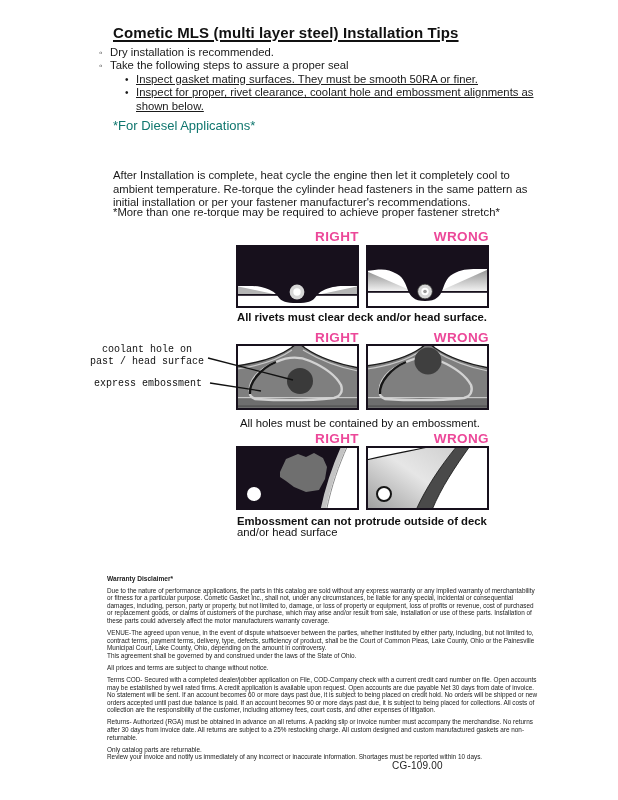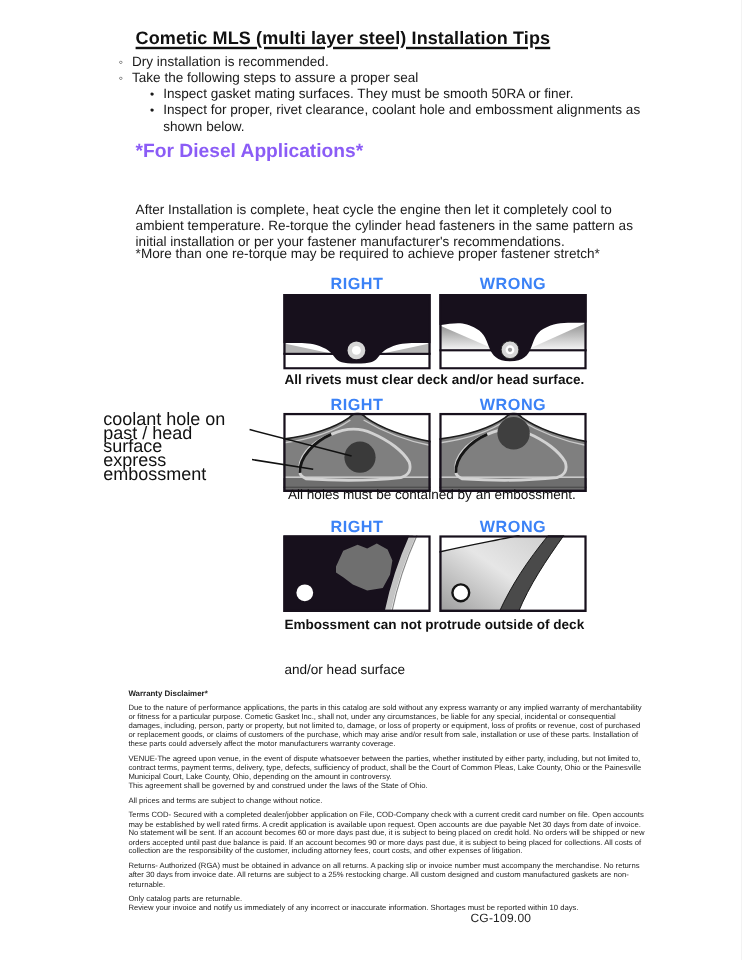--- a/index.html
+++ b/index.html
@@ -10,29 +10,29 @@
   }
   .abs{position:absolute;}
   .title{
     left:113px;top:24px;font-size:15px;font-weight:bold;
     text-decoration:underline;text-decoration-thickness:1.5px;text-underline-offset:2px;
     letter-spacing:.1px;color:#111;text-align:right;
   }
   .tips{left:99px;top:46px;list-style:none;margin:0;padding:0;font-size:11.3px;line-height:13.4px;width:470px;}
   .tips li{position:relative;padding-left:11px;}
   .tips li.b::before{content:"\25E6";position:absolute;left:0;top:0;font-size:10px;}
-  .tips li.sb{margin-left:26px;}
+  .tips li.sb{margin-left:26px;text-decoration:underline;}
   .tips li.sb::before{content:"\2022";position:absolute;left:0;top:0;font-size:10px;}
-  .h2{left:113px;top:118px;font-size:16px;font-weight:bold;color:#8b5cf6;}
+  .h2{left:113px;top:118px;font-size:13px;font-weight:normal;color:#0f766e;}
   .body-p{left:113px;width:432px;font-size:11.3px;line-height:13.6px;margin:0;}
-  .rw-label{top:auto;width:123px;text-align:center;font-size:13.5px;font-weight:bold;letter-spacing:.4px;color:#3b82f6;}
+  .rw-label{top:auto;width:123px;text-align:right;font-size:13.5px;font-weight:bold;letter-spacing:.4px;color:#ec4899;}
   .dbox{width:123px;}
   .dbox svg{display:block;}
   .caption{font-size:11.3px;line-height:12.5px;color:#111;}
-  .ann{font-size:15px;line-height:11.6px;text-align:left;color:#111;}
+  .ann{font-size:10px;line-height:11.6px;text-align:center;color:#111;font-family:Liberation Mono, monospace;}
   .leader{z-index:5;}
   .disc{left:107px;top:575px;width:431px;color:#222;}
   .disc h3{font-size:6.6px;margin:0 0 4.5px 0;}
   .disc p{font-size:6.4px;line-height:7.6px;margin:0 0 4.5px 0;white-space:pre-line;}
   .footer-code{left:392px;top:760px;font-size:10px;color:#232323;letter-spacing:.2px;}
 </style>
 </head>
 <body>
 
 <div class="page">
@@ -127,21 +127,21 @@
       <rect y="53" width="123" height="1.4" fill="#c9c9c9"></rect>
       <rect y="54.4" width="123" height="11.6" fill="#6e6e6e"></rect>
       <rect y="61.5" width="123" height="1.2" fill="#4f4f4f"></rect>
       <path d="M14,50 C12,38 21,26 40,18 C51,13 63,12 74,17 C88,23 100,32 105,41 C107,47 105,52 98,54 C70,57 35,56 19,55 C15,53 14,52 14,50 Z" fill="none" stroke="#d2d2d2" stroke-width="2.4"></path>
       <path d="M40,18 C26,24 13,37 14,50" fill="none" stroke="#161616" stroke-width="2.4"></path>
       <circle cx="62" cy="17" r="13.5" fill="#3f3f3f"></circle>
       <rect x="1" y="1" width="121" height="64" fill="none" stroke="#17101c" stroke-width="2"></rect>
     </svg>
   </div>
 
-  <div class="abs caption" style="left:240px;top:407px;text-align:right;">All holes must be contained by an embossment.</div>
+  <div class="abs caption" style="left:240px;top:417px;text-align:right;">All holes must be contained by an embossment.</div>
 
   <div class="abs rw-label" style="left:236px;top:431px;">RIGHT</div>
   <div class="abs rw-label" style="left:366px;top:431px;">WRONG</div>
 
   <div class="abs dbox" style="left:236px;top:446px;">
     <svg width="123" height="64" viewBox="0 0 123 64">
       <rect width="123" height="64" fill="#ffffff"></rect>
       <path d="M0,0 H108 C99,20 92,40 87,64 H0 Z" fill="#17101c"></path>
       <path d="M108,0 C99,20 92,40 87,64" fill="none" stroke="#c4c4c4" stroke-width="5"></path>
       <path d="M111.5,0 C102.5,20 95.5,40 90.5,64" fill="none" stroke="#8a8a8a" stroke-width="1"></path>
@@ -163,21 +163,21 @@
       <rect width="123" height="64" fill="#ffffff"></rect>
       <path d="M0,14 C26,8 49,4 67,0 H91 C73,22 60,42 50,64 H0 Z" fill="url(#gb)"></path>
       <path d="M0,14 C26,8 49,4 67,0" fill="none" stroke="#141414" stroke-width="1.2"></path>
       <path d="M104,0 H91 C73,22 60,42 50,64 H66 C75,42 89,21 104,0 Z" fill="#4a4a4a" stroke="#141414" stroke-width="0.8"></path>
       <circle cx="18" cy="48" r="7" fill="#ffffff" stroke="#141414" stroke-width="2"></circle>
       <rect x="1" y="1" width="121" height="62" fill="none" stroke="#17101c" stroke-width="2"></rect>
     </svg>
   </div>
 
   <div class="abs caption" style="left:237px;top:515px;font-weight:bold;">Embossment can not protrude outside of deck</div>
-  <div class="abs caption" style="left:237px;top:553px;text-align:right;">and/or head surface</div>
+  <div class="abs caption" style="left:237px;top:526px;text-align:right;">and/or head surface</div>
 
   <div class="abs disc">
     <h3>Warranty Disclaimer*</h3>
     <p>Due to the nature of performance applications, the parts in this catalog are sold without any express warranty or any implied warranty of merchantability or fitness for a particular purpose.  Cometic Gasket Inc., shall not, under any circumstances, be liable for any special, incidental or consequential damages, including, person, party or property, but not limited to, damage, or loss of property or equipment, loss of profits or revenue, cost of purchased or replacement goods, or claims of customers of the purchase, which may arise and/or result from sale, installation or use of these parts.  Installation of these parts could adversely affect the motor manufacturers warranty coverage.</p>
     <p>VENUE-The agreed upon venue, in the event of dispute whatsoever between the parties, whether instituted by either party, including, but not limited to, contract terms, payment terms, delivery, type, defects, sufficiency of product, shall be the Court of Common Pleas, Lake County, Ohio or the Painesville Municipal Court, Lake County, Ohio, depending on the amount in controversy.
 This agreement shall be governed by and construed under the laws of the State of Ohio.</p>
     <p>All prices and terms are subject to change without notice.</p>
     <p>Terms COD- Secured with a completed dealer/jobber application on File, COD-Company check with a current credit card number on file.  Open accounts may be established by well rated firms.  A credit application is available upon request.  Open accounts are due payable Net 30 days from date of invoice.  No statement will be sent.  If an account becomes 60 or more days past due, it is subject to being placed on credit hold.  No orders will be shipped or new orders accepted until past due balance is paid.  If an account becomes 90 or more days past due, it is subject to being placed for collections.  All costs of collection are the responsibility of the customer, including attorney fees, court costs, and other expenses of litigation.</p>
     <p>Returns- Authorized (RGA) must be obtained in advance on all returns.  A packing slip or invoice number must accompany the merchandise.  No returns after 30 days from invoice date.  All returns are subject to a 25% restocking charge.  All custom designed and custom manufactured gaskets are non-returnable.</p>
     <p>Only catalog parts are returnable.

